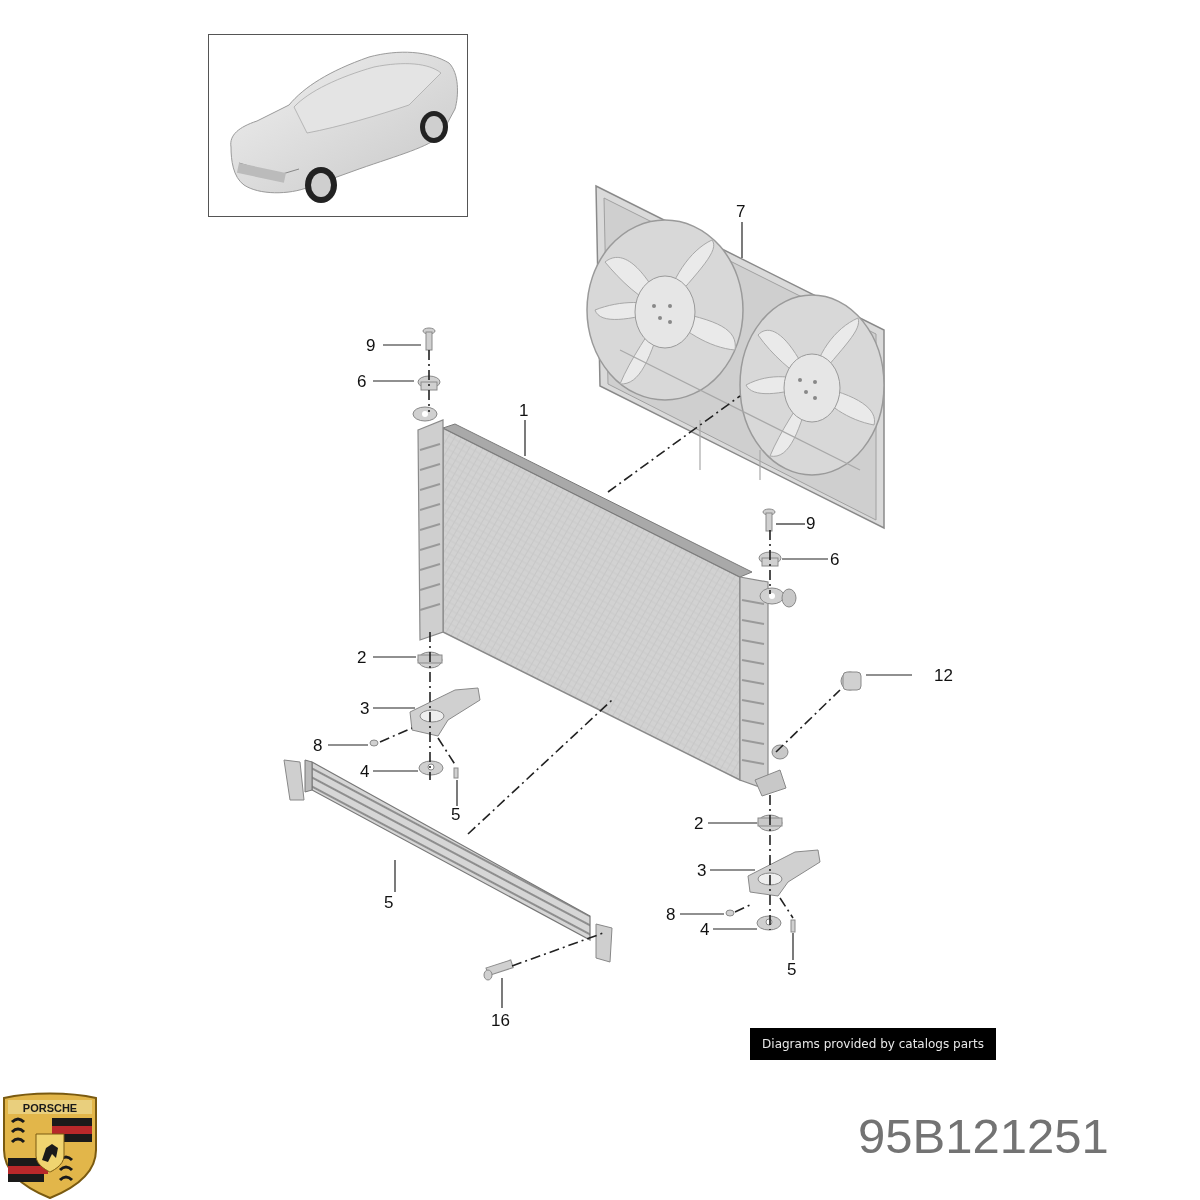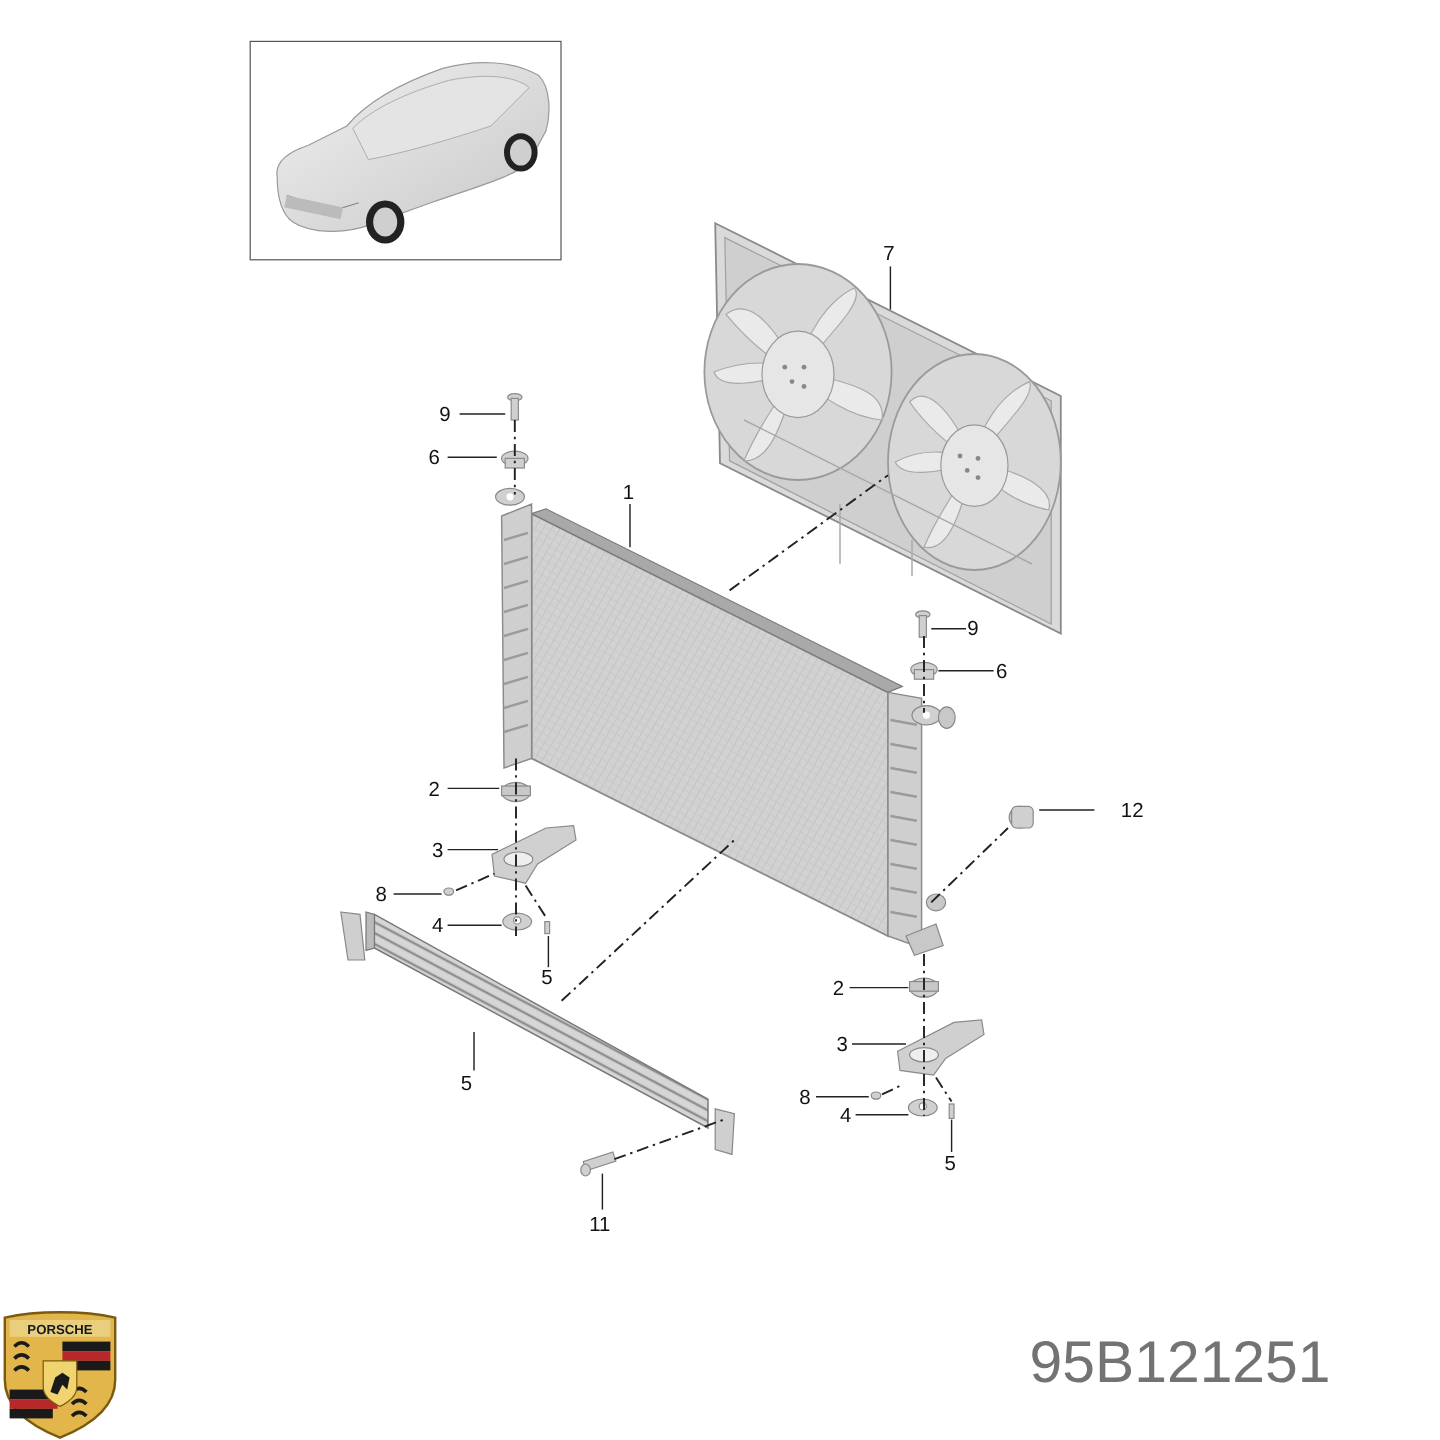--- a/index.html
+++ b/index.html
@@ -262,27 +262,28 @@
   <span class="callout" style="left:357px;top:373px;">6</span>
   <span class="callout" style="left:806px;top:515px;">9</span>
   <span class="callout" style="left:830px;top:551px;">6</span>
   <span class="callout" style="left:934px;top:667px;">12</span>
   <span class="callout" style="left:357px;top:649px;">2</span>
   <span class="callout" style="left:360px;top:700px;">3</span>
   <span class="callout" style="left:313px;top:737px;">8</span>
   <span class="callout" style="left:360px;top:763px;">4</span>
   <span class="callout" style="left:451px;top:806px;">5</span>
   <span class="callout" style="left:384px;top:894px;">5</span>
-  <span class="callout" style="left:491px;top:1012px;">11</span>
+  <span class="callout" style="left:491px;top:1012px;">16</span>
   <span class="callout" style="left:694px;top:815px;">2</span>
   <span class="callout" style="left:697px;top:862px;">3</span>
   <span class="callout" style="left:666px;top:906px;">8</span>
   <span class="callout" style="left:700px;top:921px;">4</span>
   <span class="callout" style="left:787px;top:961px;">5</span>
 
+  <div class="credit">Diagrams provided by catalogs parts</div>
 
   <svg class="logo" viewBox="0 0 100 110">
     <path d="M4,8 C30,2 70,2 96,8 L96,60 C96,85 70,100 50,108 C30,100 4,85 4,60 Z" fill="#e2b64a" stroke="#7a5a10" stroke-width="2"></path>
     <rect x="8" y="10" width="84" height="14" fill="#e9cf7d"></rect>
     <text x="50" y="22" font-size="11" text-anchor="middle" fill="#1a1a1a" font-family="Liberation Sans, sans-serif" font-weight="bold">PORSCHE</text>
     <rect x="52" y="28" width="40" height="8" fill="#1a1a1a"></rect>
     <rect x="52" y="36" width="40" height="8" fill="#b8282a"></rect>
     <rect x="52" y="44" width="40" height="8" fill="#1a1a1a"></rect>
     <rect x="8" y="68" width="40" height="8" fill="#1a1a1a"></rect>
     <rect x="8" y="76" width="40" height="8" fill="#b8282a"></rect>

